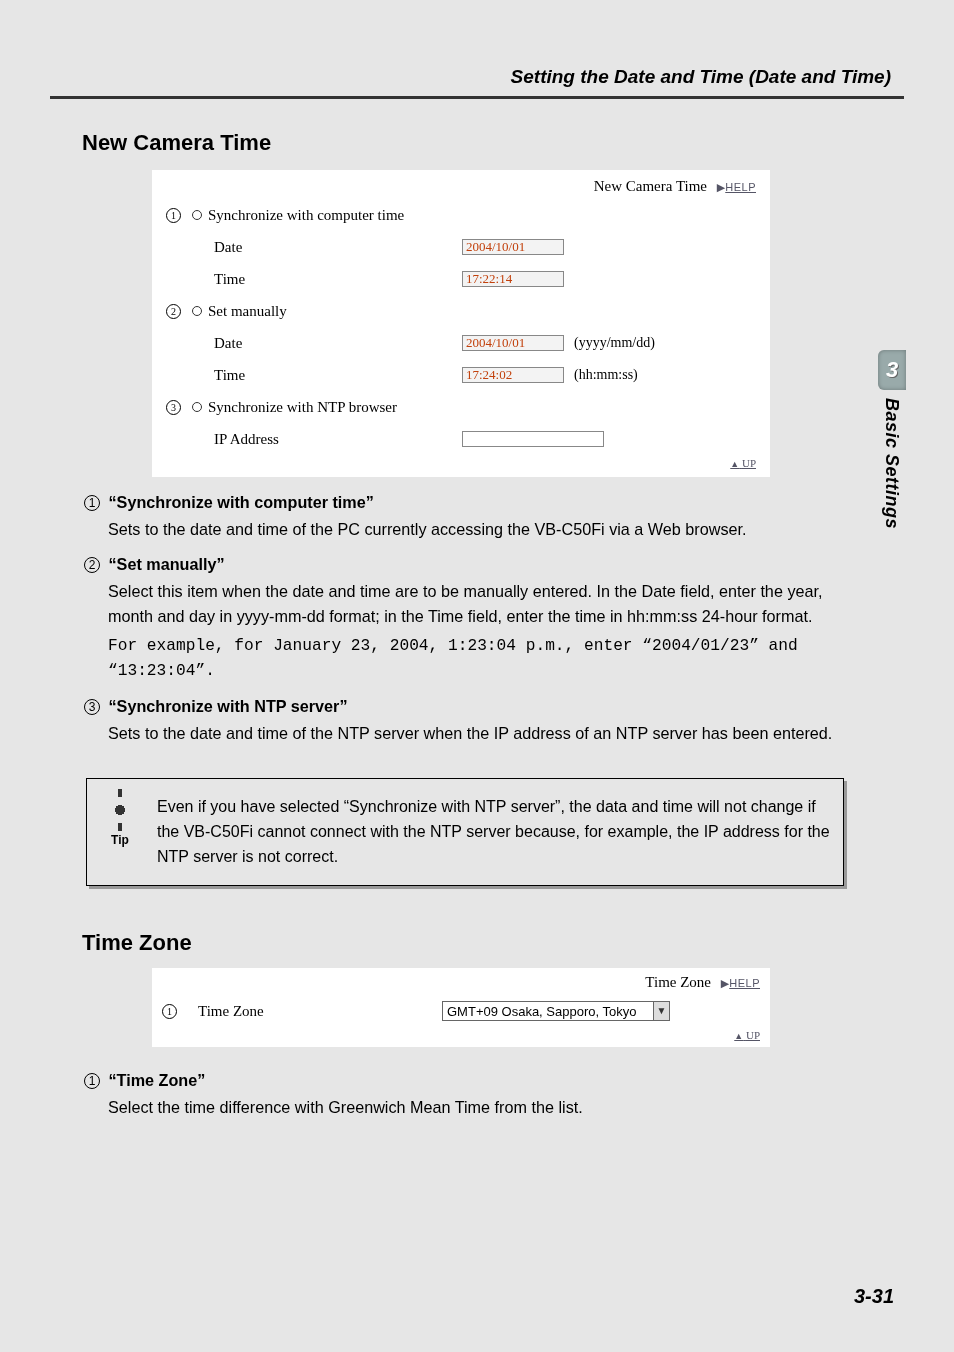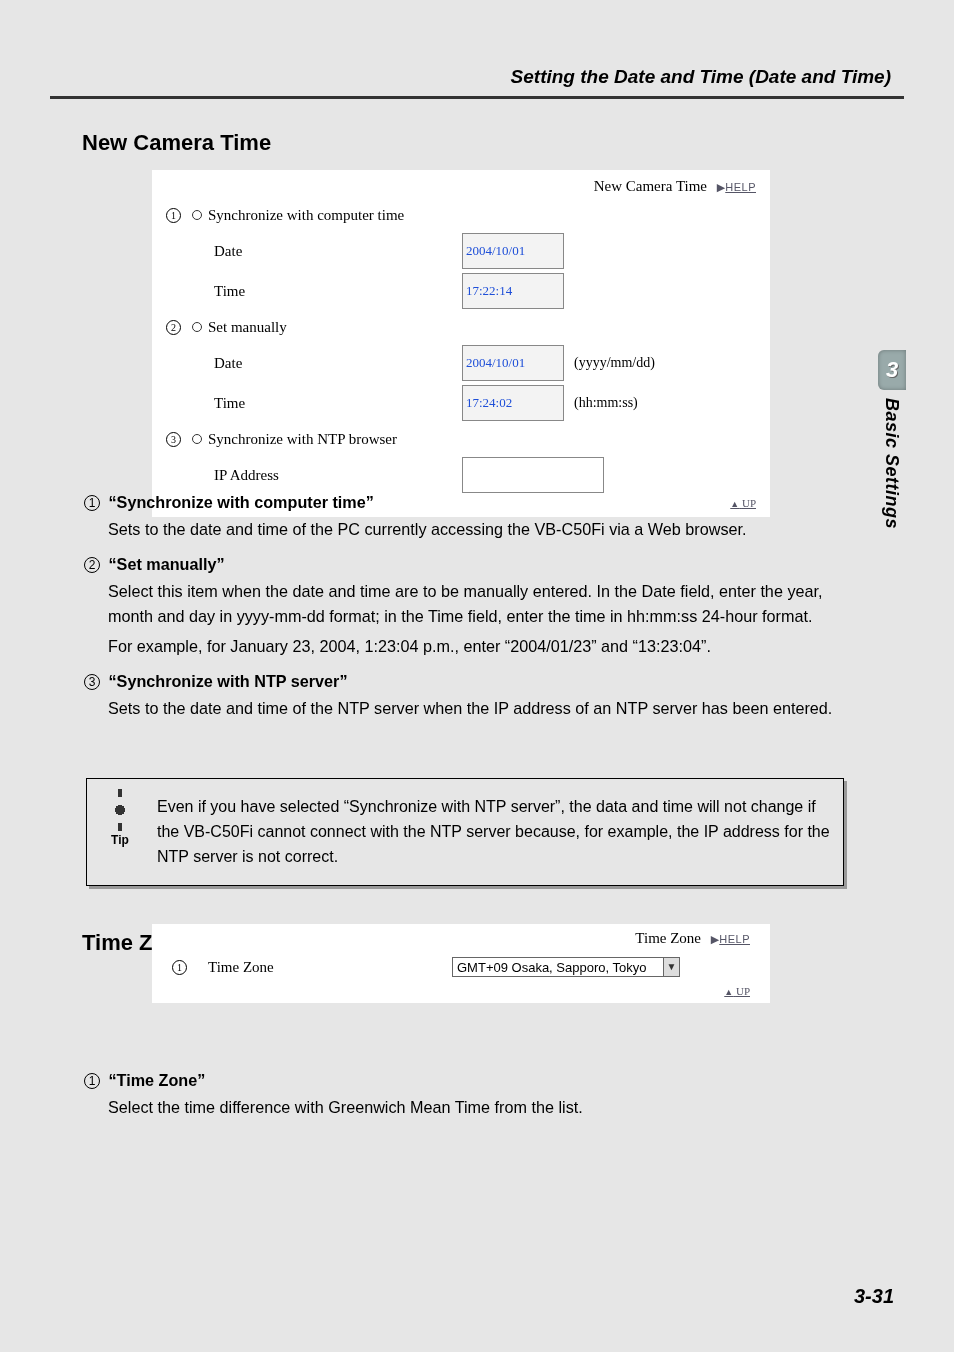--- a/index.html
+++ b/index.html
@@ -78,27 +78,27 @@
   width: 10px; height: 10px;
   border: 1px solid #333;
   border-radius: 50%;
   margin-right: 6px;
   flex-shrink: 0;
   background: #fff;
 }
 .lbl { width: 248px; flex-shrink: 0; }
 .sub .lbl { padding-left: 22px; width: 270px; }
 .tinput {
-  width: 102px; height: 36px;
+  width: 102px; height: 16px;
   border: 1px solid #888;
   background: #f3f3f3;
   font-size: 13px;
   padding: 1px 3px;
   font-family: "Times New Roman", serif;
-  color: #1d4ed8;
+  color: #c2410c;
 }
 .tinput.white { background: #fff; }
 .tinput.wide { width: 142px; }
 .hint { margin-left: 10px; font-size: 14px; }
 .uplink {
   text-align: right;
   font-size: 11px;
   color: #556;
   text-decoration: underline;
 }
@@ -284,40 +284,40 @@
   <div class="body-text" style="top:490px;">
     <div class="item">
       <span class="num">1</span>
       <span class="itit">“Synchronize with computer time”</span>
       <span class="idesc">Sets to the date and time of the PC currently accessing the VB-C50Fi via a Web browser.</span>
     </div>
     <div class="item">
       <span class="num">2</span>
       <span class="itit">“Set manually”</span>
       <span class="idesc">Select this item when the date and time are to be manually entered. In the Date field, enter the year, month and day in yyyy-mm-dd format; in the Time field, enter the time in hh:mm:ss 24-hour format.</span>
-      <span class="idesc" style="margin-top:-6px;">For example, for January 23, 2004, 1:23:04 p.m., enter “2004/01/23” and “13:23:04”.</span>
+      <span class="idesc" style="margin-top:-6px;font-family:Liberation Mono, monospace;">For example, for January 23, 2004, 1:23:04 p.m., enter “2004/01/23” and “13:23:04”.</span>
     </div>
     <div class="item">
       <span class="num">3</span>
       <span class="itit">“Synchronize with NTP server”</span>
       <span class="idesc">Sets to the date and time of the NTP server when the IP address of an NTP server has been entered.</span>
     </div>
   </div>
 
   <div class="tipbox" style="top:778px;">
     <div class="tip-icon">
       <span class="tip-glyph"></span>
       <span class="tip-label">Tip</span>
     </div>
     <span>Even if you have selected “Synchronize with NTP server”, the data and time will not change if the VB-C50Fi cannot connect with the NTP server because, for example, the IP address for the NTP server is not correct.</span>
   </div>
 
   <div id="sec2" class="section-title">Time Zone</div>
 
-  <div class="screenshot" style="top:924px; padding:6px 20px;">
+  <div class="screenshot" style="top:968px; padding:6px 10px;">
     <div class="shot-title">
       <span>Time Zone</span>
       <span class="help-tri">▶</span><span class="help-text">HELP</span>
     </div>
     <div class="row">
       <span class="annot"><span class="circ">1</span></span>
       <span class="lbl" style="width:254px; padding-left:10px;">Time Zone</span>
       <span class="select-box">
         <span class="val">GMT+09 Osaka, Sapporo, Tokyo</span>
         <span class="arrow">▼</span>

